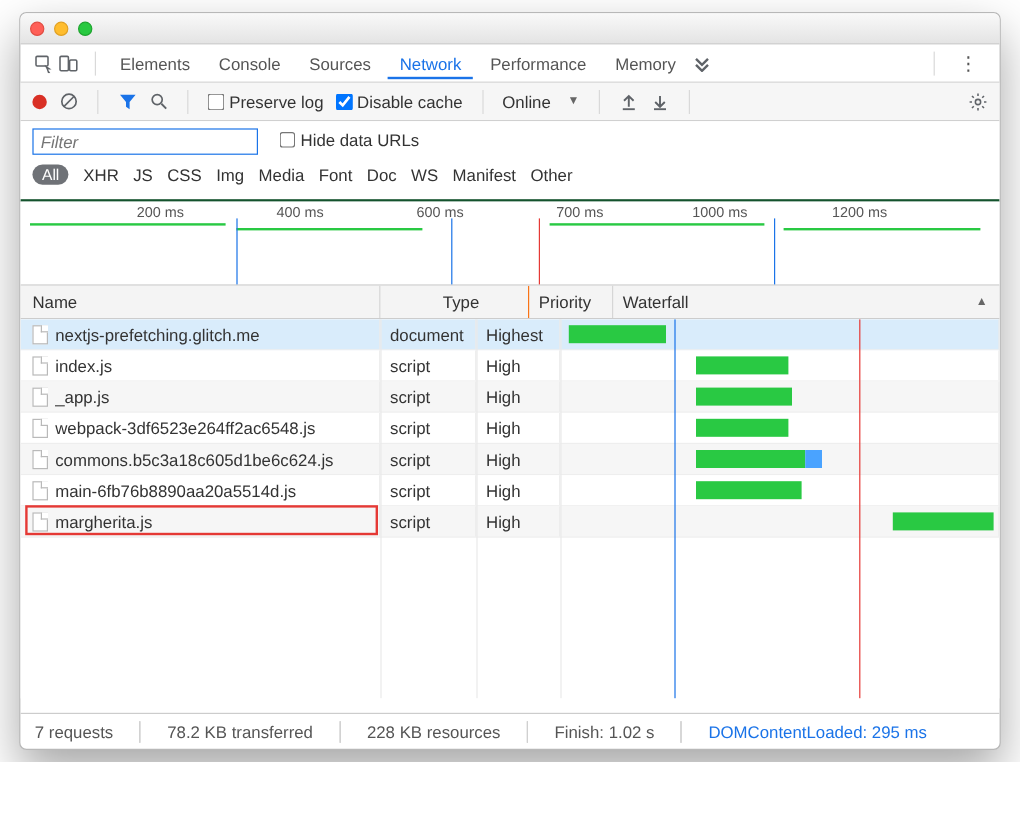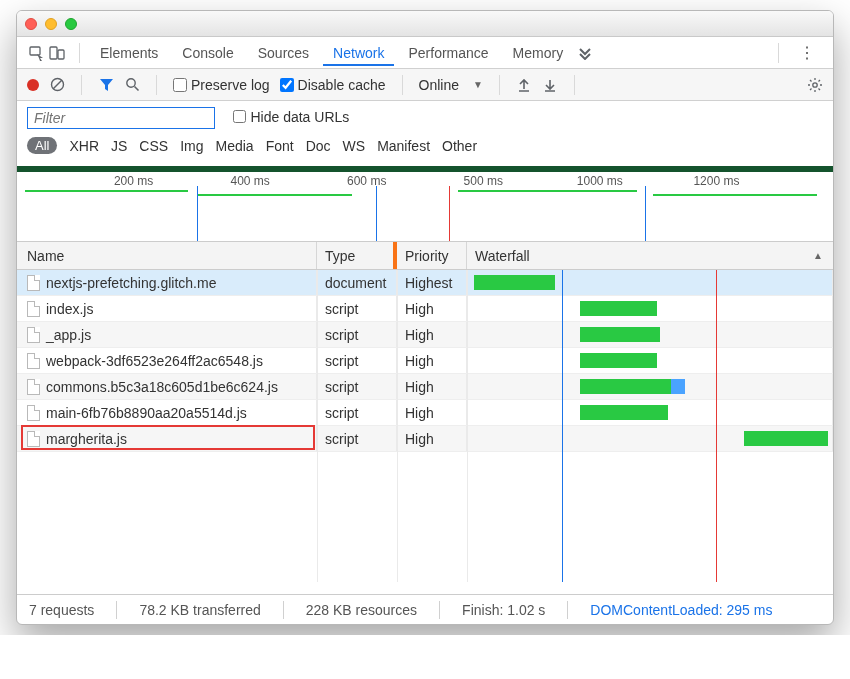--- a/index.html
+++ b/index.html
@@ -47,42 +47,42 @@
   }
   .recdot { width:12px; height:12px; border-radius:50%; background:#d93025;}
   .iconbtn { width:16px; height:16px; display:inline-flex; align-items:center; justify-content:center; color:#5f6368; font-size:14px;}
   .filterfunnel { color:#1a73e8; }
   .chk { display:inline-flex; align-items:center; gap:4px; font-size:14px; color:#333;}
   .chk input { width:14px; height:14px;}
   .selwrap { display:inline-flex; align-items:center; gap:14px;}
   .sel { font-size:14px; color:#333; }
   .tri { font-size:10px; color:#666;}
   .gear { margin-left:auto; }
-  .filterrow { padding:6px 10px 4px; border-bottom:6px solid #14532d; background:#fff;}
+  .filterrow { padding:6px 10px 4px; border-bottom:2px solid #14532d; background:#fff;}
   .filterinput {
     width:188px; height:22px; border:1px solid #1a73e8; outline:none;
     padding:0 6px; font-size:14px; font-style:italic; color:#888;
   }
   .hide { margin-left:14px; font-size:14px; color:#333; display:inline-flex; align-items:center; gap:4px;}
   .typetabs { display:flex; align-items:center; gap:12px; padding:4px 10px 8px; font-size:14px; color:#333; border-bottom:1px solid #d0d0d0;}
   .pill { background:#6f7277; color:#fff; border-radius:9px; padding:1px 8px; font-size:13px;}
   .timeline {
     height:70px; border-bottom:1px solid #ccc; position:relative; background:#fff;
   }
   .timeline .ticks { display:flex; font-size:12px; color:#555; padding-top:2px; }
   .timeline .ticks span { position:absolute; top:2px; transform:translateX(-50%);}
   .tl-bars { position:absolute; left:0; right:0; top:18px; height:8px;}
   .seg { position:absolute; height:2px; background:#29c943;}
   .vline { position:absolute; top:14px; bottom:0; width:1px;}
   .table-header {
     display:flex; height:28px; align-items:flex-end; font-size:14px; color:#333;
     background:#f4f4f4; border-bottom:1px solid #ccc;
   }
   .col-name { width:300px; padding-left:10px; border-right:1px solid #d6d6d6; height:100%; display:flex; align-items:center;}
-  .col-type { width:80px;  padding-left:8px; border-right:4px solid #f97316; height:100%; display:flex; align-items:center;}
+  .col-type { width:80px;  padding-left:8px; border-right:1px solid #f97316; height:100%; display:flex; align-items:center;margin-left:44px;}
   .col-prio { width:70px;  padding-left:8px; border-right:1px solid #d6d6d6; height:100%; display:flex; align-items:center;}
   .col-wf   { flex:1;      padding-left:8px; height:100%; display:flex; align-items:center; position:relative;}
   .sorttri { position:absolute; right:10px; font-size:10px; color:#666;}
   .rows { flex:1; position:relative; overflow:hidden; background:#fff;text-align:center;}
   .row { display:flex; height:26px; align-items:center; font-size:14px; color:#333; border-bottom:1px solid #eee;}
   .row .c { height:100%; display:flex; align-items:center; border-right:1px solid #eaeaea;}
   .row .c.name { width:300px; padding-left:10px; gap:6px;}
   .row .c.type { width:80px;  padding-left:8px;}
   .row .c.prio { width:70px;  padding-left:8px;}
   .row .c.wf   { flex:1; padding:0; position:relative;}
@@ -227,21 +227,21 @@
         <span>Manifest</span>
         <span>Other</span>
       </div>
   </div>
 
   <div class="timeline">
     <div class="ticks" id="ticks">
         <span style="left: 14.2857%;">200 ms</span>
         <span style="left: 28.5714%;">400 ms</span>
         <span style="left: 42.8571%;">600 ms</span>
-        <span style="left: 57.1429%;">500 ms</span>
+        <span style="left: 57.1429%;">700 ms</span>
         <span style="left: 71.4286%;">1000 ms</span>
         <span style="left: 85.7143%;">1200 ms</span>
       </div>
     <div class="tl-bars">
       <div class="seg" style="left:1%; width:20%;"></div>
       <div class="seg" style="left:22%; width:19%; top:4px;"></div>
       <div class="seg" style="left:54%; width:22%;"></div>
       <div class="seg" style="left:78%; width:20%; top:4px;"></div>
     </div>
     <div class="vline" style="left:22%; background:#1a73e8;"></div>

